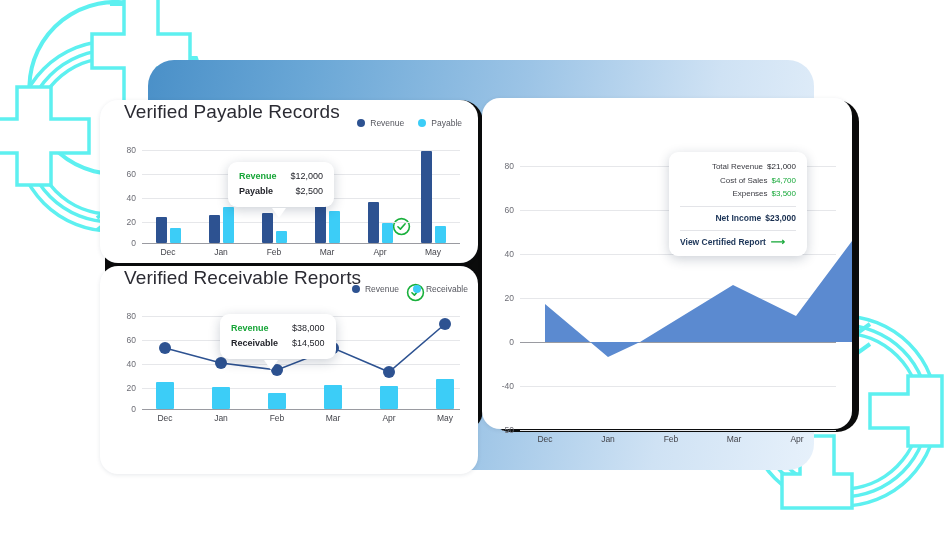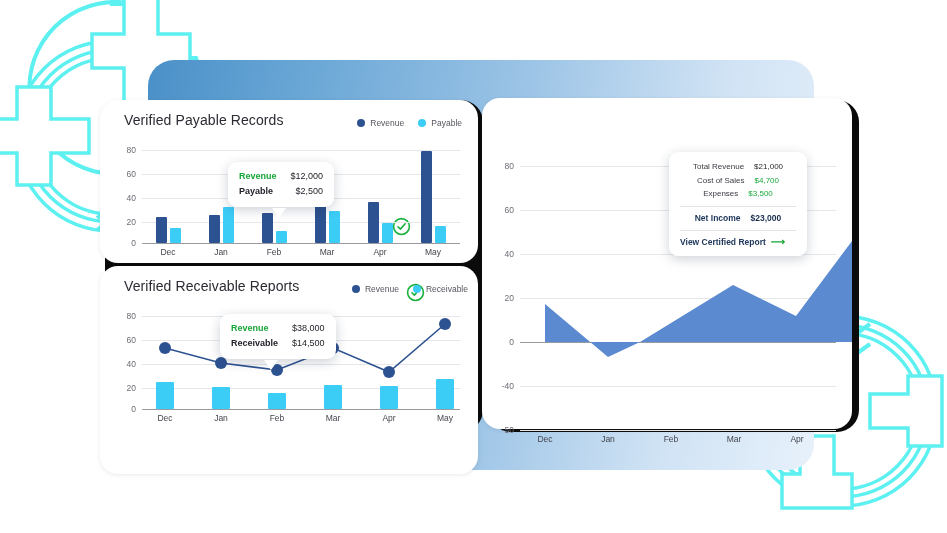--- a/index.html
+++ b/index.html
@@ -22,21 +22,21 @@
 
   
   .card{position:absolute;background:#ffffff;border-radius:18px;box-shadow:0 1px 4px rgba(20,40,70,.10);}
   #card-payable{left:100px;top:100px;width:378px;height:163px;}
   #card-receivable{left:100px;top:266px;width:378px;height:208px;}
   #card-summary{left:482px;top:98px;width:370px;height:331px;}
 
   
   .card-head{position:absolute;left:0;top:0;width:100%;height:40px;}
   .card-title{
-    position:absolute;left:24px;top:12px;font-size:14px;color:#2b2b33;
+    position:absolute;left:24px;top:1px;font-size:19px;color:#2b2b33;
     font-family:"Liberation Sans",sans-serif;font-weight:400;letter-spacing:.1px;white-space:nowrap;
   }
   .title-big{font-size:18px;left:24px;top:14px;}
   .check-icon{position:absolute;}
 
   .legend{position:absolute;right:16px;top:18px;display:flex;gap:14px;align-items:center;}
   .legend-item{display:flex;align-items:center;gap:5px;}
   .legend-dot{width:8px;height:8px;border-radius:50%;display:inline-block;}
   .legend-label{font-size:8.5px;color:#55565e;white-space:nowrap;}
 
@@ -60,21 +60,21 @@
     filter:drop-shadow(0 3px 3px rgba(25,40,70,.10));
   }
   .tip-row{display:flex;justify-content:space-between;gap:14px;font-size:9px;line-height:15px;white-space:nowrap;}
   .tip-key{font-weight:bold;}
   .tip-key.green{color:#17a538;}
   .tip-key.dark{color:#23242b;}
   .tip-val{color:#23242b;font-weight:normal;}
 
   
   #tip-summary{left:669px;top:152px;width:120px;padding:8px 11px 9px 11px;}
-  .sum-row{display:flex;justify-content:center;gap:10px;font-size:8px;line-height:13.5px;white-space:nowrap;}
+  .sum-row{display:flex;justify-content:flex-end;gap:4px;font-size:8px;line-height:13.5px;white-space:nowrap;}
   .sum-label{color:#3a3b42;}
   .sum-val{color:#2a2b32;}
   .sum-val.green{color:#19a93b;}
   .sum-sep{height:1px;background:#e3e4e8;margin:5px 0 5px 0;}
   .sum-row.net{font-size:8.5px;font-weight:bold;color:#1c3558;}
   .sum-row.net .sum-label{color:#1c3558;font-weight:bold;}
   .sum-row.net .sum-val{color:#172d4e;font-weight:bold;}
   .cta{display:flex;align-items:center;gap:5px;font-size:8.5px;font-weight:bold;color:#1c3558;}
   .cta-arrow{color:#19a93b;font-size:10px;}
 </style>

